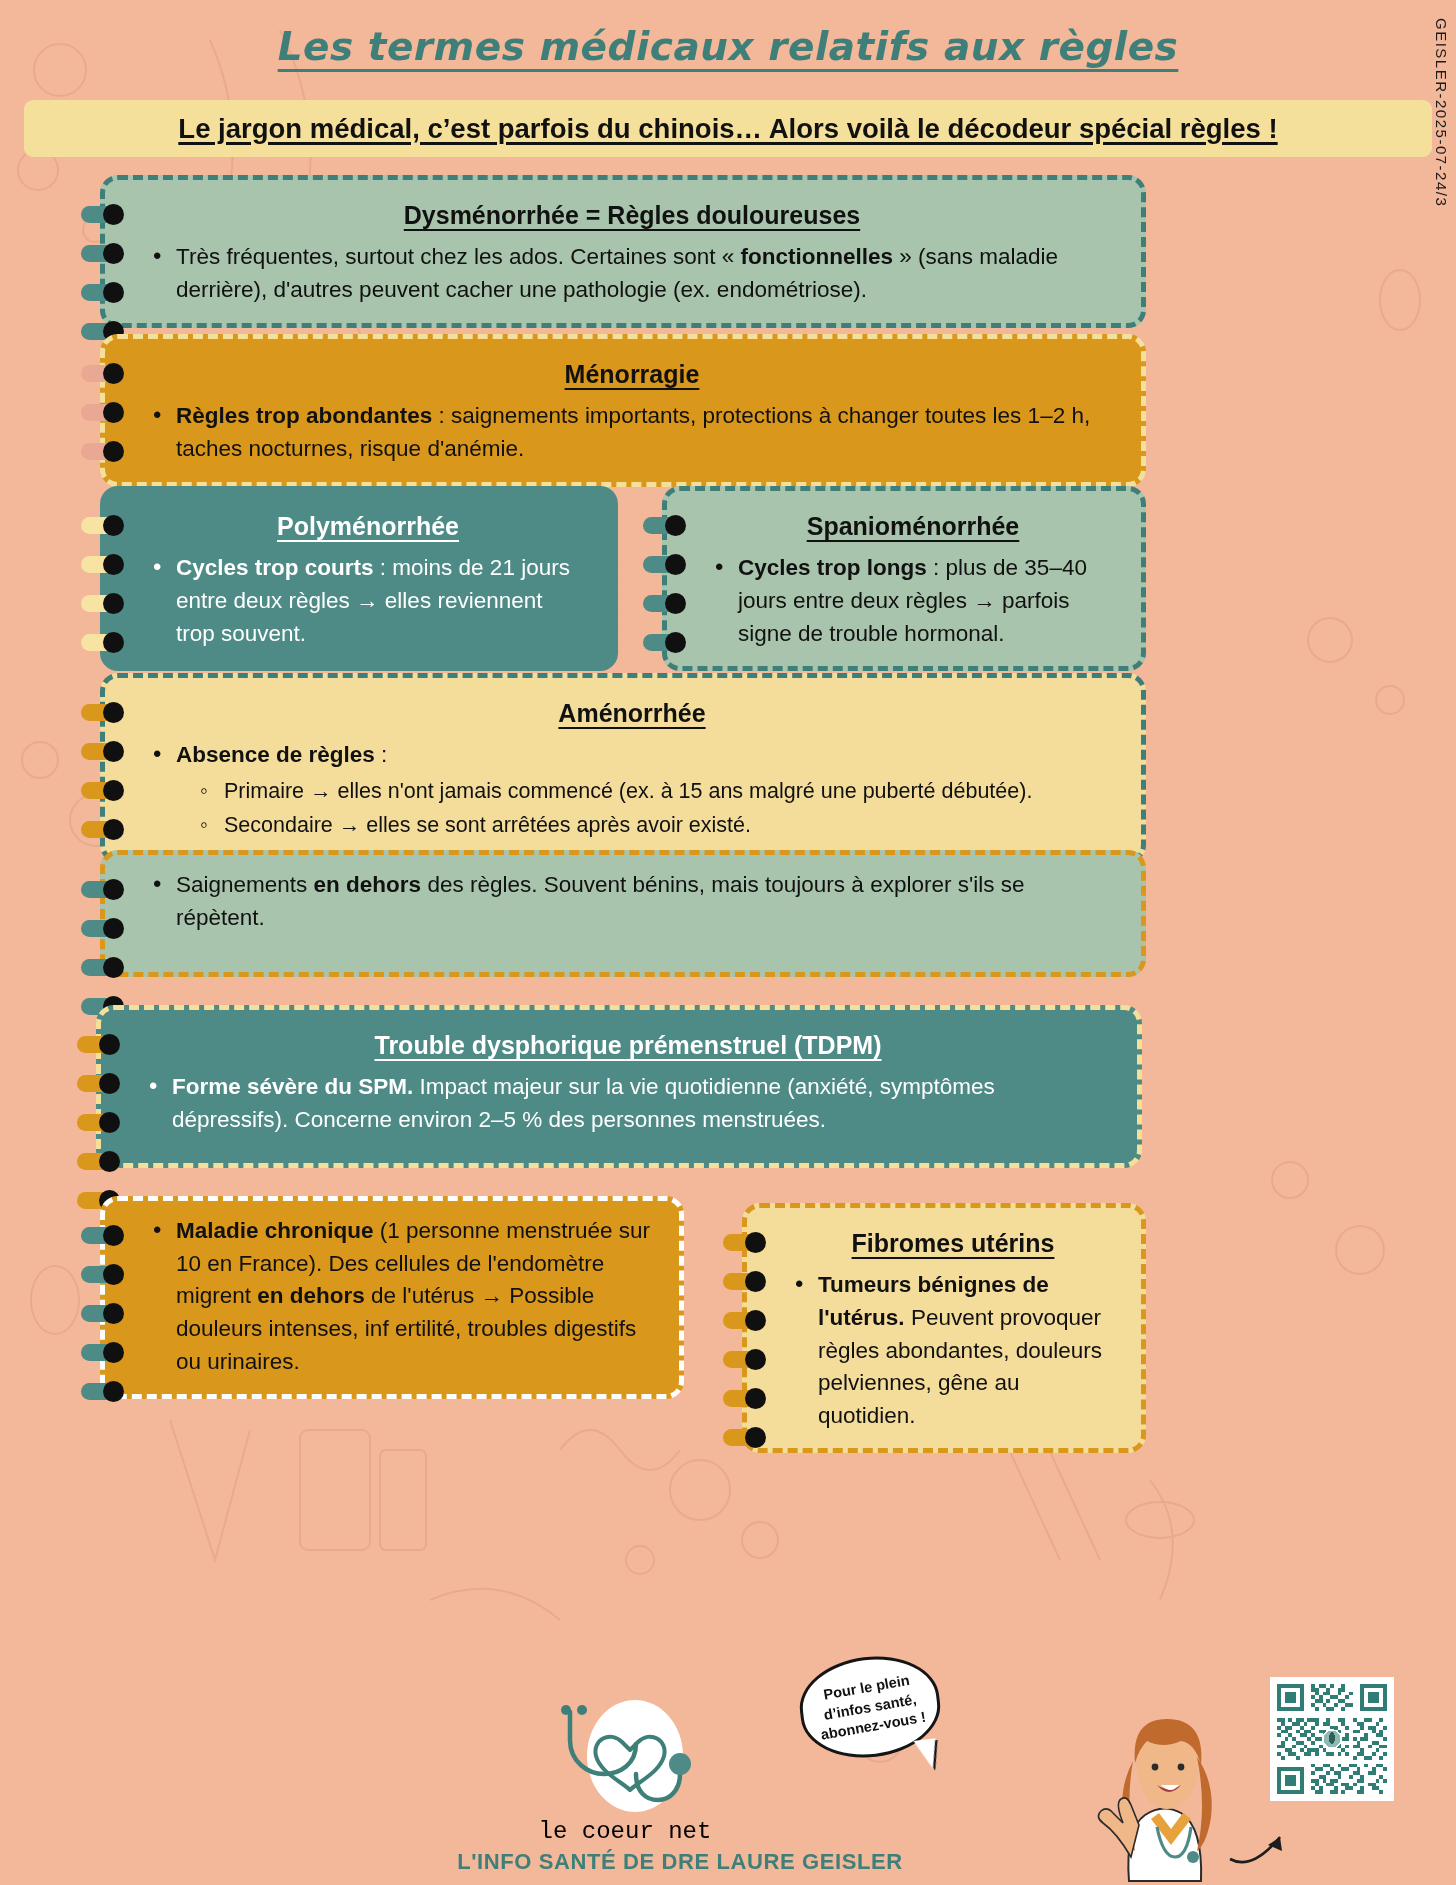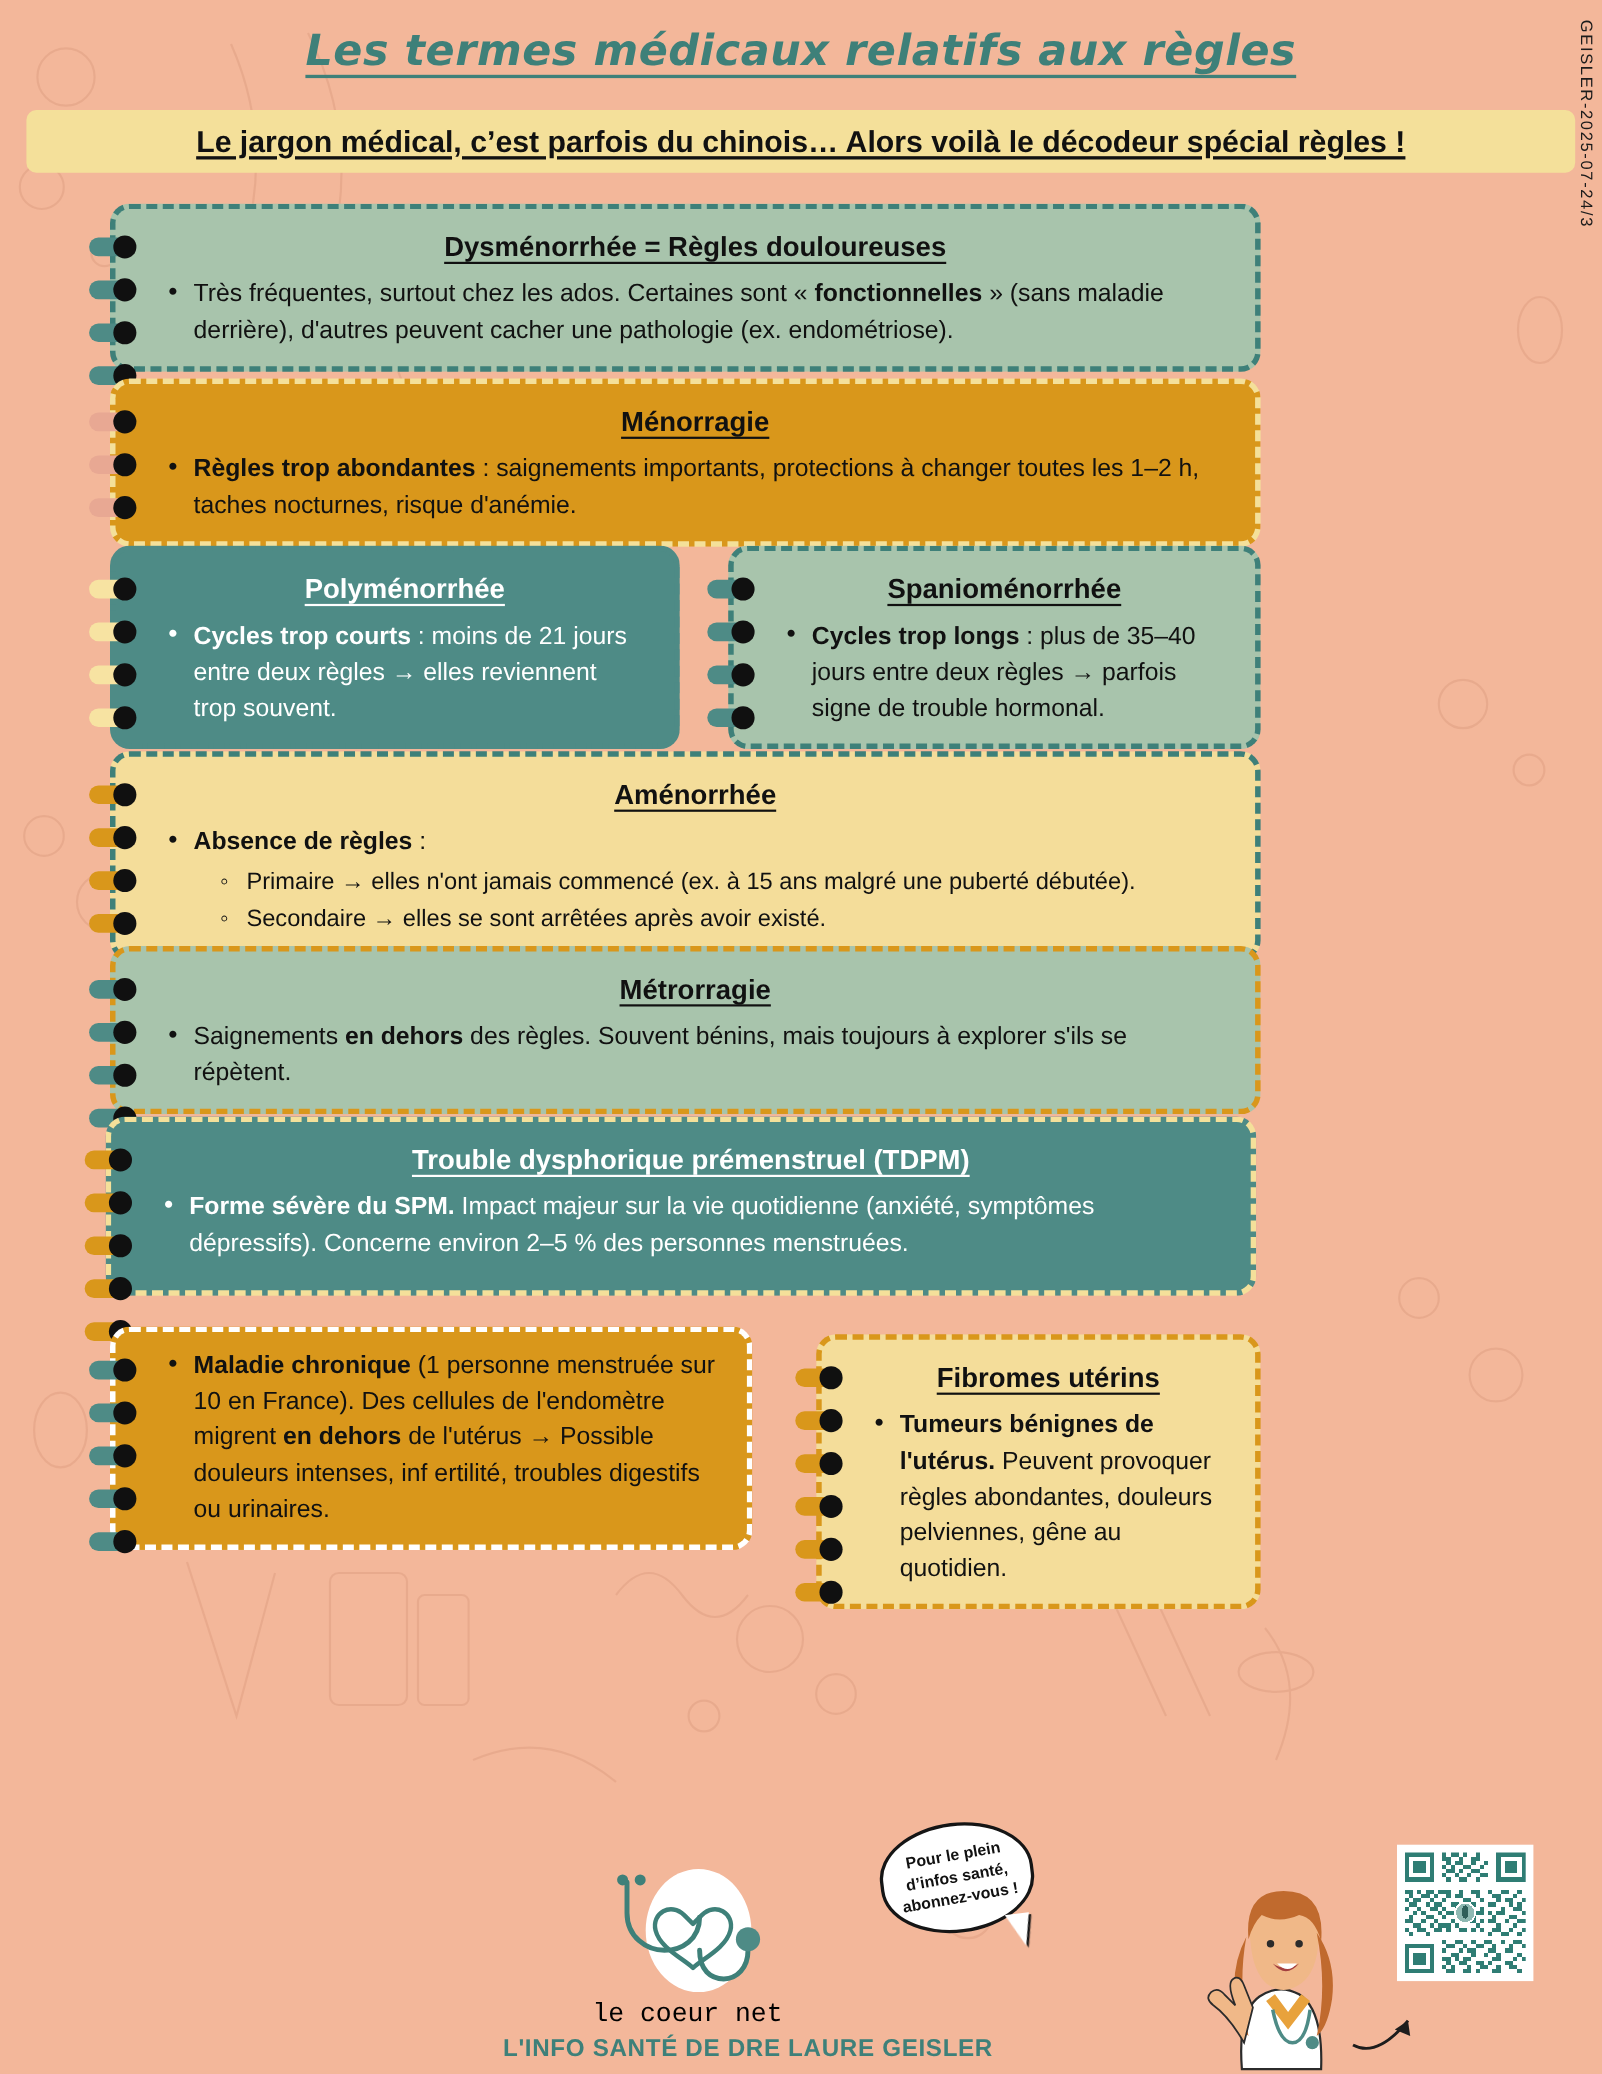--- a/index.html
+++ b/index.html
@@ -59,21 +59,20 @@
     white-space:nowrap;
   }
 
   
   .card {
     position:absolute;
     border-radius:18px;
     border-style:dashed;
     border-width:5px;
     padding:14px 26px 14px 44px;
-    margin-top:10px;
   }
   .card .card-title {
     text-align:center;
     font-size:25px; font-weight:700;
     text-decoration:underline;
     text-underline-offset:5px;
     text-decoration-thickness:2px;
     margin:6px 0 10px 0;
     line-height:1.25;
   }
@@ -336,21 +335,20 @@
           </div>
           <div class="ring">
             <span class="bar" style="background: rgb(78, 139, 134);"></span>
             <span class="cap"></span>
           </div>
           <div class="ring">
             <span class="bar" style="background: rgb(78, 139, 134);"></span>
             <span class="cap"></span>
           </div>
         </div>
-        <div class="card-title">Métrorragie</div>
         <ul>
           <li>Saignements <span class="b">en dehors</span> des règles. Souvent bénins, mais toujours à explorer s'ils se répètent.</li>
         </ul>
       </div>
       <div class="card" style="left: 96px; top: 1005px; width: 1046px; min-height: 163px; background: rgb(78, 139, 134); border-color: rgb(244, 224, 154); color: rgb(255, 255, 255);">
         <div class="rings">
           <div class="ring">
             <span class="bar" style="background: rgb(217, 151, 27);"></span>
             <span class="cap"></span>
           </div>

